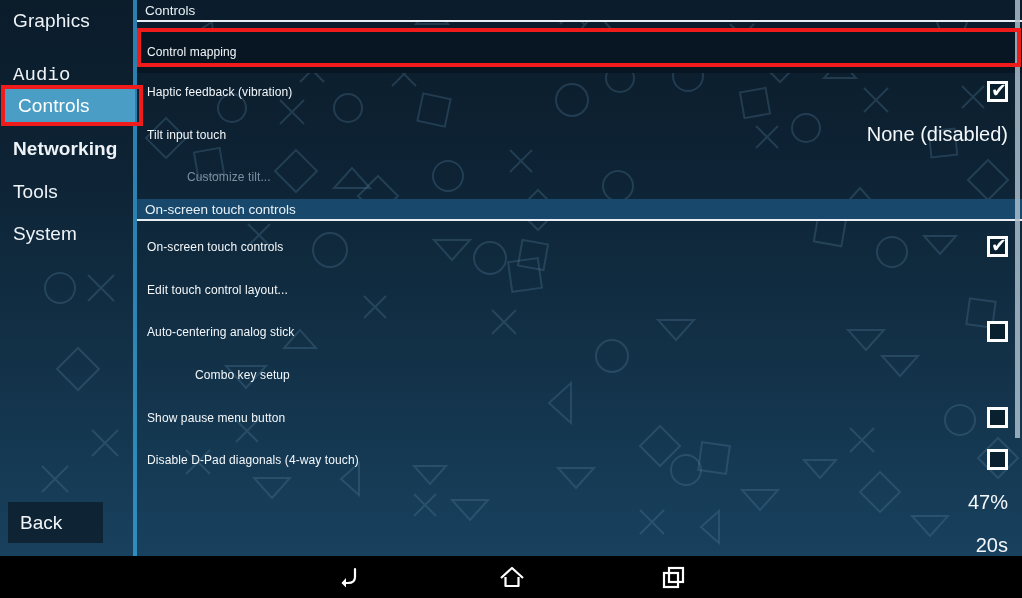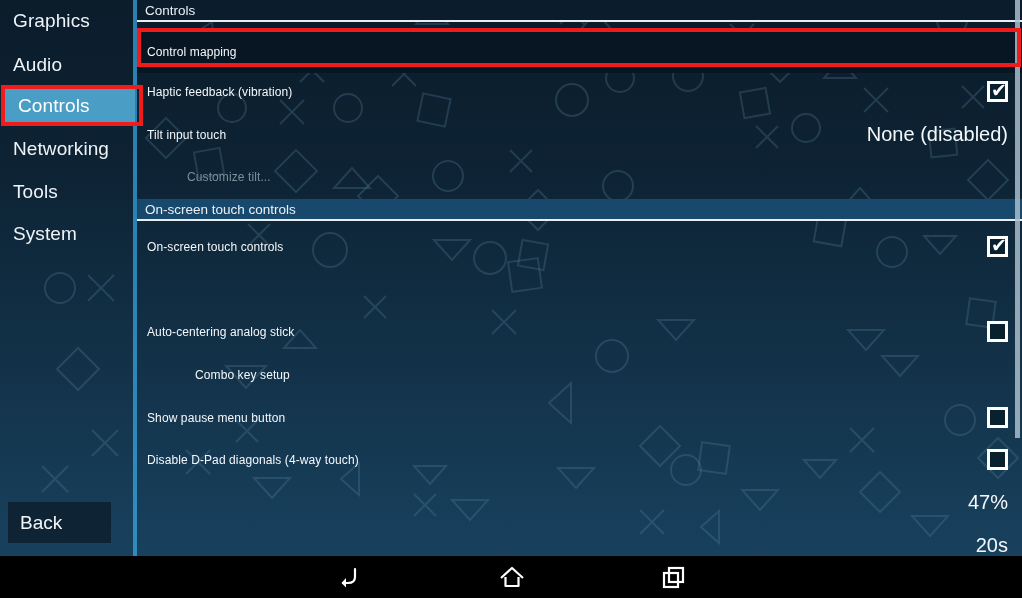--- a/index.html
+++ b/index.html
@@ -42,21 +42,21 @@
     letter-spacing:.1px;
     white-space:nowrap;
   }
   .side-item.sel{
     background:#4a9dc4;
     color:#ffffff;
     width:130px; left:5px;
   }
   .back-btn{
     position:absolute; left:8px; top:502px;
-    width:103px; height:41px;
+    width:95px; height:41px;
     background:#0e2333;
     color:#f2f6f9;
     font-size:19px;
     display:flex; align-items:center;
     padding-left:12px;
   }
 
   
   .annot{
     position:absolute;
@@ -244,27 +244,27 @@
         <rect x="196" y="150" width="26" height="26" transform="rotate(-10 209 163)"></rect>
         <circle cx="232" cy="108" r="14"></circle>
         <path d="M166 118 l20 20 -20 20 -20 -20 z"></path>
       </g>
     </svg>
 
     <div class="sidebar">
       <div class="side-item" style="top:4px;">
           <span>Graphics</span>
         </div>
-      <div class="side-item" style="top:48px;">
+      <div class="side-item" style="top:58px;font-family:Liberation Mono, monospace;">
           <span>Audio</span>
         </div>
       <div class="side-item sel" style="top:89px;">
           <span>Controls</span>
         </div>
-      <div class="side-item" style="top:132px;">
+      <div class="side-item" style="top:132px;font-weight:bold;">
           <span>Networking</span>
         </div>
       <div class="side-item" style="top:175px;">
           <span>Tools</span>
         </div>
       <div class="side-item" style="top:217px;">
           <span>System</span>
         </div>
 
       <div class="back-btn">
@@ -306,20 +306,23 @@
       </div>
 
       <div class="row" style="top:225px;">
         <span class="label">On-screen touch controls</span>
         <span class="spacer"></span>
         <span class="cbox">
           <span class="tick">✔</span>
         </span>
       </div>
 
+      <div class="row" style="top:268px;">
+        <span class="label">Edit touch control layout...</span>
+      </div>
 
       <div class="row" style="top:310px;">
         <span class="label">Auto-centering analog stick</span>
         <span class="spacer"></span>
         <span class="cbox"></span>
       </div>
 
       <div class="row" style="top:353px;margin-left:48px;">
         <span class="label">Combo key setup</span>
       </div>

